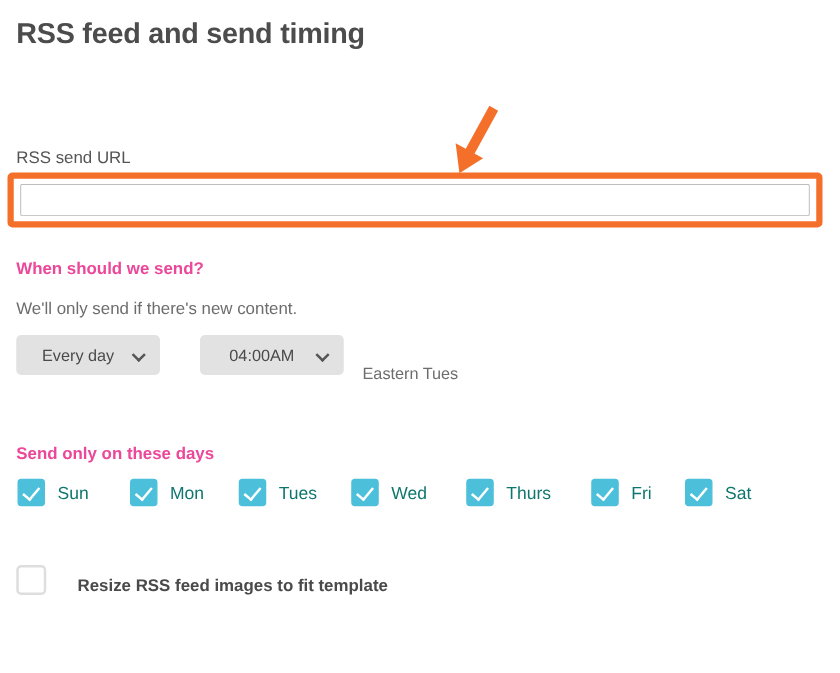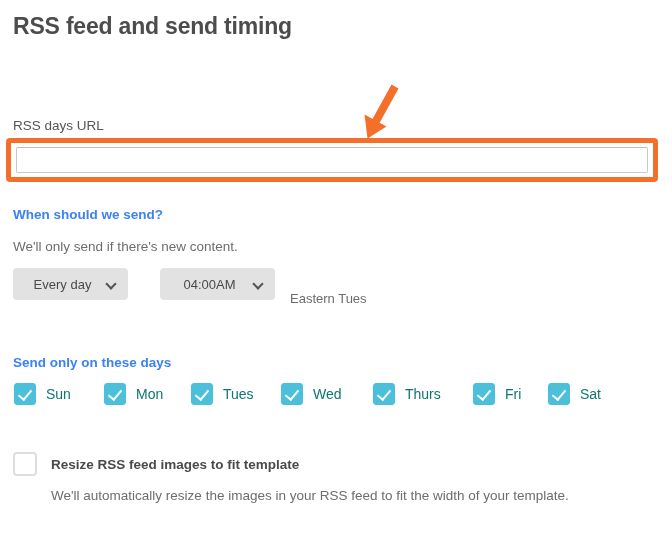--- a/index.html
+++ b/index.html
@@ -82,21 +82,21 @@
     width: 52px;
     height: 60px;
     pointer-events: none;
   }
 
   
   .section-heading {
     position: absolute;
     font-size: 13.5px;
     font-weight: bold;
-    color: #3b82f6;
+    color: #ec4899;
     white-space: nowrap;
   }
   .when-heading { left: 13px; top: 207px; }
 
   .sub-note {
     position: absolute;
     left: 13px;
     top: 239px;
     font-size: 13.5px;
     color: #6d6d6d;
@@ -216,22 +216,23 @@
     font-size: 14px;
     color: #0f766e;
   }
 
   
   .resize-row {
     position: absolute;
     left: 13px;
     top: 452px;
     display: flex;
-    align-items: center;
+    align-items: flex-end;
     height: 24px;
+    gap: 11px;
   }
   .resize-row .cb { width: 24px; height: 24px; }
   .resize-label {
     margin-left: 14px;
     font-size: 13.5px;
     font-weight: bold;
     color: #4a4a4a;
     white-space: nowrap;
     cursor: pointer;
   }
@@ -244,21 +245,21 @@
     white-space: nowrap;
   }
 </style>
 </head>
 <body>
 
 <div class="page">
 
   <div class="page-title">RSS feed and send timing</div>
 
-  <div class="field-label">RSS days URL</div>
+  <div class="field-label">RSS send URL</div>
 
   <div class="highlight-box"></div>
 
   <input class="url-input" type="text" placeholder="" style="">
 
   <svg class="arrow-annotation" viewBox="0 0 52 60" xmlns="http://www.w3.org/2000/svg">
     <g fill="#f4702a">
       <path d="M40.5 4.5 L18.5 44.5 L11.5 40.5 L33.5 0.5 Z"></path>
       <path d="M9.5 54.5 L6.5 30.5 L28.5 42.5 Z"></path>
     </g>
@@ -312,15 +313,14 @@
       <span class="cb checked"></span>
       <span class="day-label">Sat</span>
     </div>
   </div>
 
   <div class="resize-row">
     <span class="cb unchecked"></span>
     <span class="resize-label">Resize RSS feed images to fit template</span>
   </div>
 
-  <div class="resize-note">We'll automatically resize the images in your RSS feed to fit the width of your template.</div>
 
 </div>
 
 </body></html>

